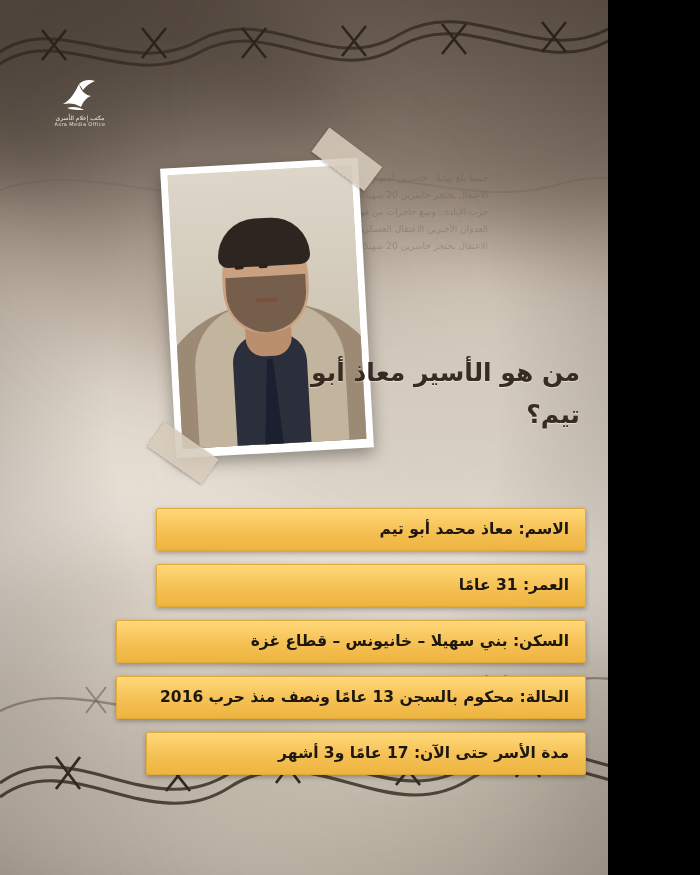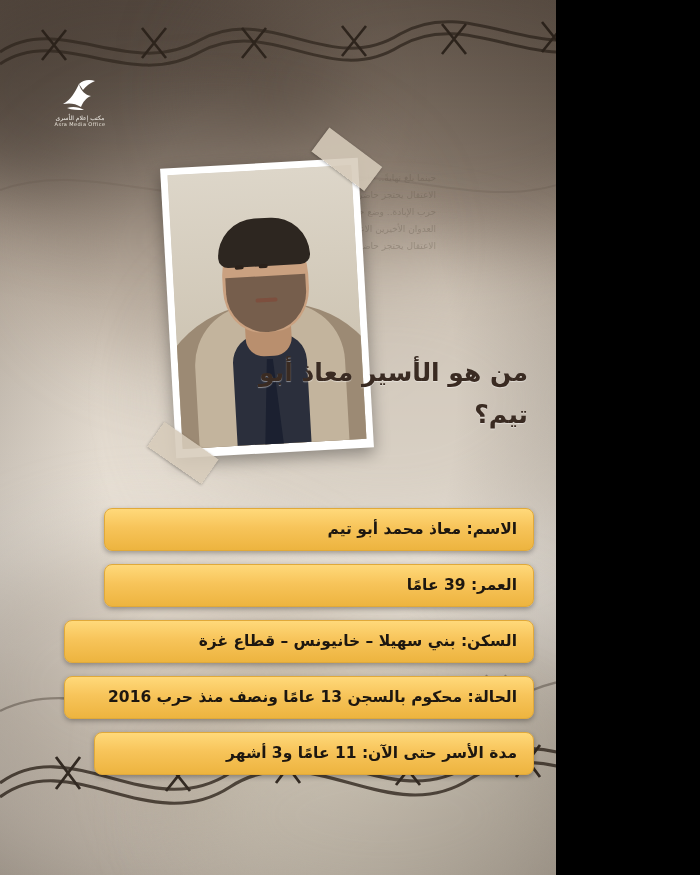--- a/index.html
+++ b/index.html
@@ -5,21 +5,21 @@
   html, body {
     margin: 0;
     padding: 0;
     background: #000;
   }
   body {
     font-family: "DejaVu Sans", "Liberation Sans", sans-serif;
   }
   .poster {
     position: relative;
-    width: 556px;
+    width: 608px;
     height: 875px;
     overflow: hidden;
     background: linear-gradient(180deg,
         #6f6257 0%,
         #8a7d70 10%,
         #b8a99a 24%,
         #cfc3b5 34%,
         #dcd3c7 44%,
         #e6ded3 54%,
         #efe9e0 64%,
@@ -205,21 +205,21 @@
     right: 22px;
     top: 508px;
     width: 608px;
     direction: rtl;
   }
   .row {
     position: relative;
     margin-bottom: 13px;
     background: linear-gradient(180deg,#ffd97a 0%, #f7c45a 45%, #edb43f 100%);
     border: 1px solid #e0a93a;
-    border-radius: 8px;
+    border-radius: 2px;
     box-shadow: 0 2px 5px rgba(0,0,0,.30);
     padding: 9px 16px 10px 16px;
     box-sizing: border-box;
     text-align: right;
     color: #1d1710;
     font-size: 15.5px;
     font-weight: bold;
     line-height: 22px;
     direction: rtl;
   }
@@ -328,19 +328,19 @@
       </div>
     </div>
     <div class="tape tape-tr"></div>
     <div class="tape tape-bl"></div>
   </div>
 
   <div class="headline">من هو الأسير معاذ أبو تيم؟</div>
 
   <div class="rows">
     <div class="row r1">الاسم: معاذ محمد أبو تيم</div>
-    <div class="row r2">العمر: 39 عامًا</div>
+    <div class="row r2">العمر: 31 عامًا</div>
     <div class="row r3">السكن: بني سهيلا – خانيونس – قطاع غزة</div>
     <div class="row r4">الحالة: محكوم بالسجن 13 عامًا ونصف منذ حرب 2016</div>
-    <div class="row r5">مدة الأسر حتى الآن: 11 عامًا و3 أشهر</div>
+    <div class="row r5">مدة الأسر حتى الآن: 17 عامًا و3 أشهر</div>
   </div>
 
 </div>
 
 </body></html>

